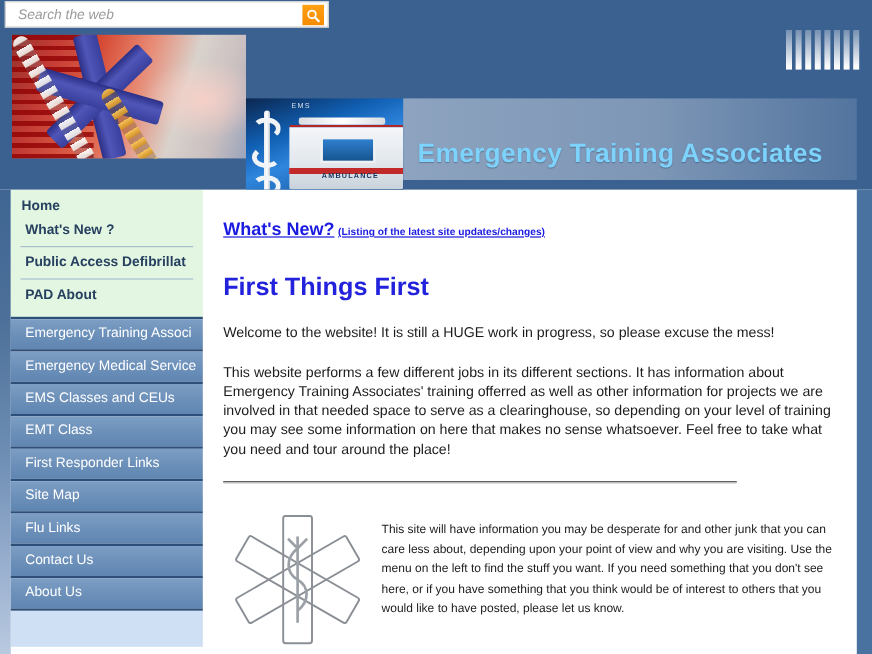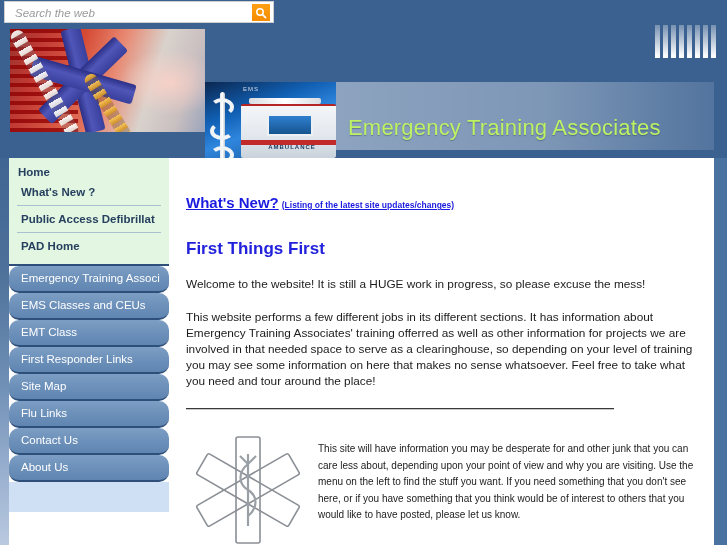--- a/index.html
+++ b/index.html
@@ -184,23 +184,23 @@
   #banner-titlewrap {
     position: absolute;
     left: 336px; top: 57px;
     width: 378px; height: 68px;
     background: linear-gradient(90deg, rgba(255,255,255,0.42) 0%, rgba(255,255,255,0.34) 55%, rgba(255,255,255,0.12) 100%);
     z-index: 7;
   }
   #banner-title {
     position: absolute;
     left: 348px; top: 90px;
-    color: #bef264;
+    color: #7dd3fc;
     font-size: 22px;
-    font-weight: normal;
+    font-weight: bold;
     letter-spacing: 0.2px;
     white-space: nowrap;
     z-index: 8;
     text-shadow: 0 1px 1px rgba(20,40,70,0.35);
   }
   
   #right-edge {
     position: absolute;
     left: 714px; top: 158px;
     width: 13px; height: 387px;
@@ -252,55 +252,54 @@
     height: 25px;
     line-height: 25px;
     font-size: 11.5px;
     color: #ffffff;
     background: linear-gradient(180deg,#7d9ec4 0%,#6d91ba 48%,#5f85b1 100%);
     border-bottom: 2px solid #2e4f79;
     padding-left: 12px;
     text-decoration: none;
     white-space: nowrap;
     overflow: hidden;
-    border-radius: 10px;
   }
   #nav-tail {
     height: 30px;
     background: #cfdff4;
   }
 
   
   #content {
     position: absolute;
     left: 186px; top: 158px;
     width: 520px;
     z-index: 11;
   }
   #whatsnew-line {
-    margin-top: 36px;
+    margin-top: 25px;
     white-space: nowrap;
   }
   #whatsnew-link {
     font-size: 15px;
     font-weight: bold;
     color: #1a1ae0;
     text-decoration: underline;
     font-family: "Liberation Sans", sans-serif;
   }
   #whatsnew-note {
     font-size: 8.5px;
     font-weight: bold;
     color: #1a1ae0;
     text-decoration: underline;
     margin-left: 3px;
   }
   #first-things {
     margin: 27px 0 0 0;
-    font-size: 17px;
+    font-size: 21px;
     font-weight: bold;
     color: #2222dd;
   }
   .para {
     font-size: 11.8px;
     line-height: 16px;
     color: #1b1b1b;
     margin: 17px 0 0 0;
     width: 508px;
   }
@@ -395,24 +394,25 @@
 <div id="left-edge"></div>
 <div id="right-edge"></div>
 
 <div id="sidebar">
   <div id="nav-top">
     <a class="nav-top-item home" href="#">Home</a>
     <a class="nav-top-item" href="#">What's New ?</a>
     <div class="nav-sep"></div>
     <a class="nav-top-item" href="#">Public Access Defibrillat</a>
     <div class="nav-sep"></div>
-    <a class="nav-top-item" href="#">PAD Home</a>
+    <a class="nav-top-item" href="#">PAD About</a>
   </div>
 
   <a class="nav-item" href="#">Emergency Training Associ</a>
+  <a class="nav-item" href="#">Emergency Medical Service</a>
   <a class="nav-item" href="#">EMS Classes and CEUs</a>
   <a class="nav-item" href="#">EMT Class</a>
   <a class="nav-item" href="#">First Responder Links</a>
   <a class="nav-item" href="#">Site Map</a>
   <a class="nav-item" href="#">Flu Links</a>
   <a class="nav-item" href="#">Contact Us</a>
   <a class="nav-item" href="#">About Us</a>
 
   <div id="nav-tail"></div>
 </div>

